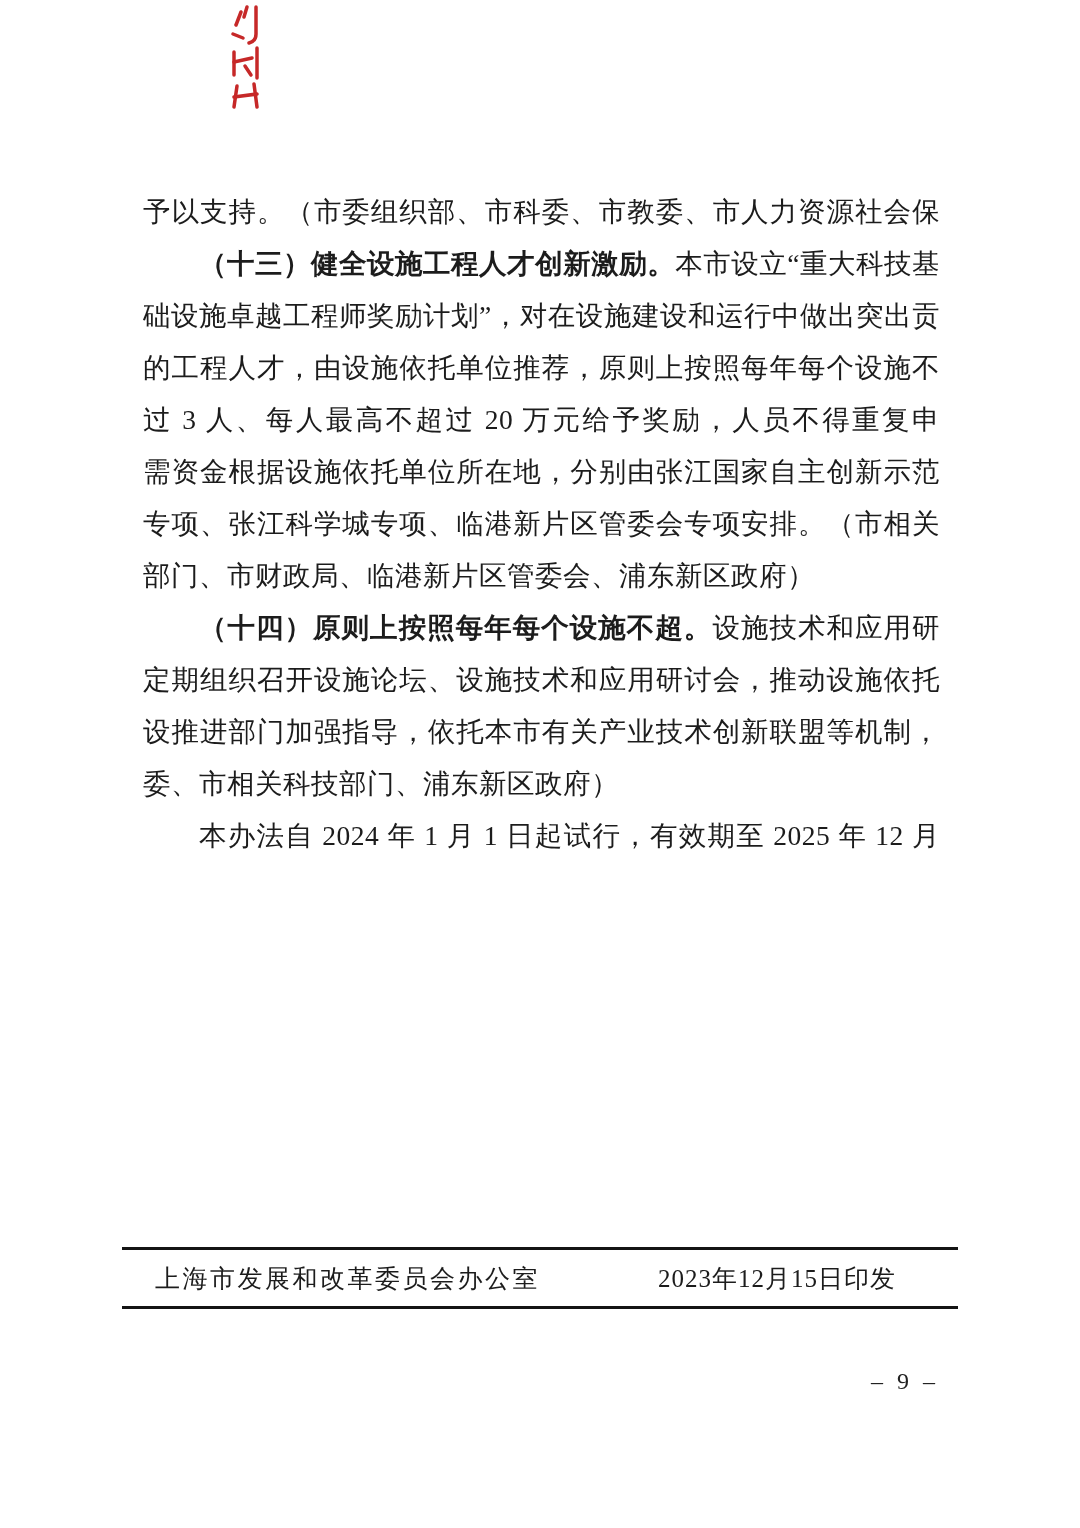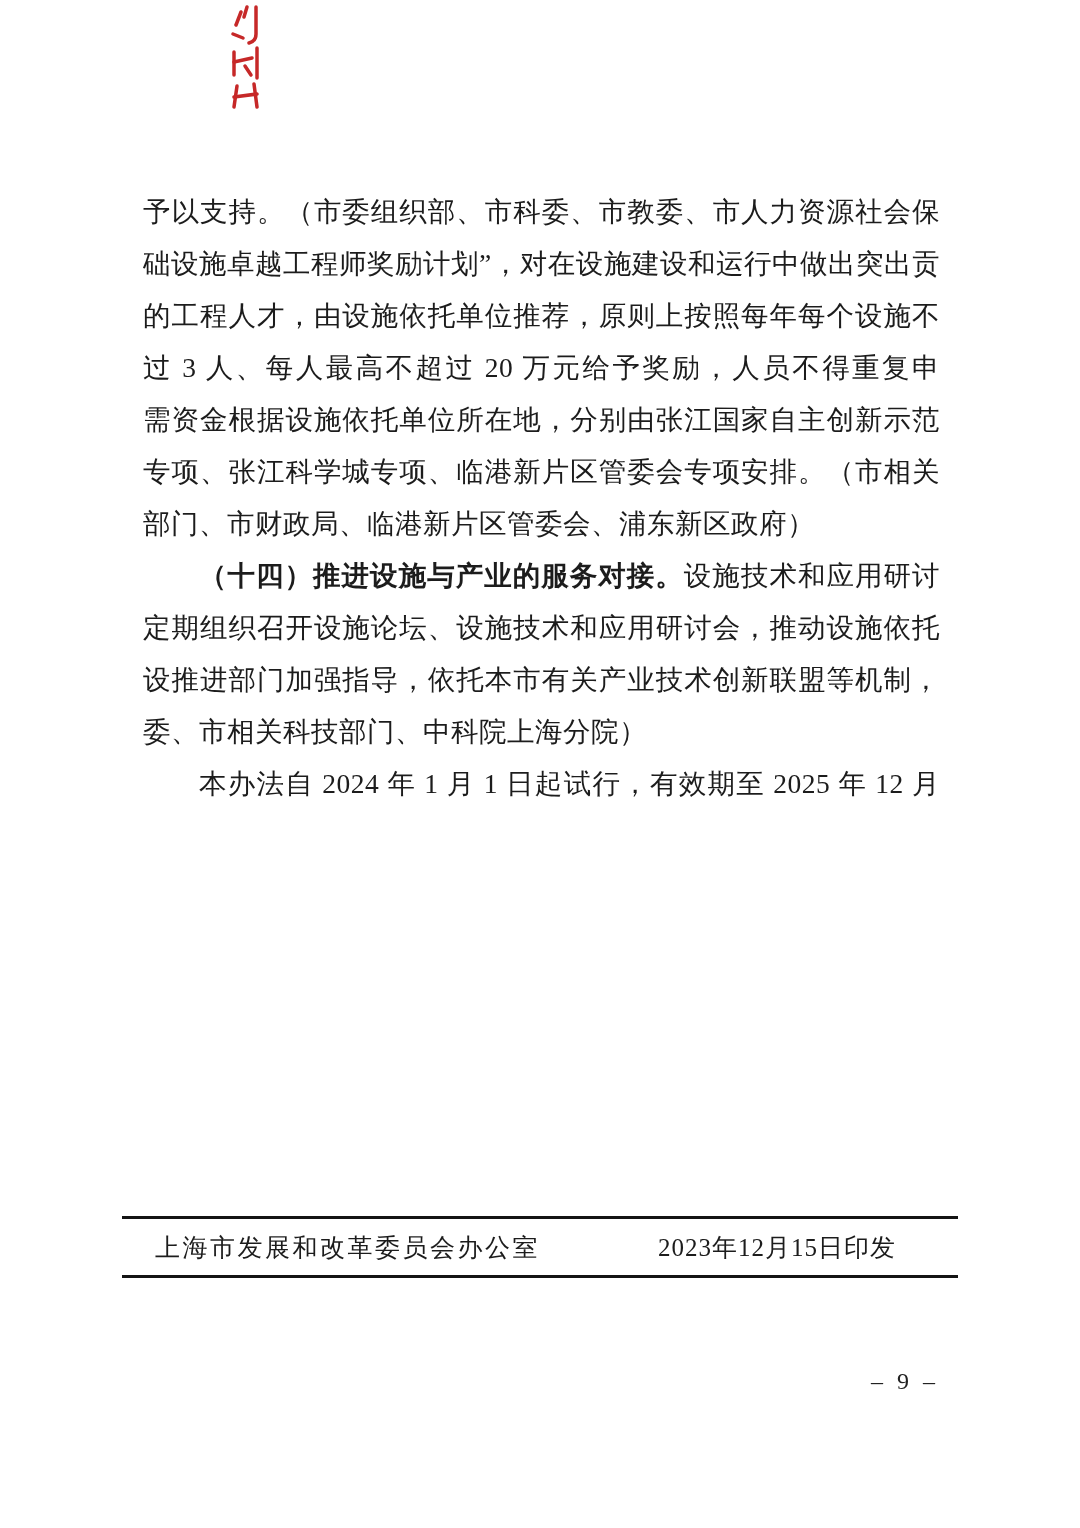--- a/index.html
+++ b/index.html
@@ -18,21 +18,21 @@
   }
   .line{
     height:52px;line-height:52px;overflow:hidden;
     text-align:justify;text-justify:inter-character;
   }
   .line.jfull{text-align-last:justify;}
   .line.indent{padding-left:56px;}
   .line .b{font-weight:700;}
   
   .footer{
-    position:absolute;left:122px;top:1216px;width:836px;
+    position:absolute;left:122px;top:1247px;width:836px;
     border-top:3px solid #141414;border-bottom:3px solid #141414;
     height:56px;
   }
   .footer-row{
     display:flex;justify-content:space-between;align-items:center;
     height:100%;padding:0 62px 0 33px;
     font-size:25px;
   }
   .footer-issuer{letter-spacing:2.5px;}
   .footer-date{letter-spacing:1px;}
@@ -60,30 +60,31 @@
         <path d="M19 62 L25 71"></path>
         <path d="M11 82 L8 103"></path>
         <path d="M28 80 L31 103"></path>
         <path d="M8 93 L31 90"></path>
       </g>
     </svg>
   </div>
 
   <div class="doc-body">
       <div class="line jfull"><span>予以支持。（市委组织部、市科委、市教委、市人力资源社会保障</span></div>
+      <div class="line indent jfull"><span class="b">（十三）健全设施工程人才创新激励。</span><span>本市设立“重大科技基</span></div>
       <div class="line jfull"><span>础设施卓越工程师奖励计划”，对在设施建设和运行中做出突出贡献</span></div>
       <div class="line jfull"><span>的工程人才，由设施依托单位推荐，原则上按照每年每个设施不超</span></div>
       <div class="line jfull"><span>过 3 人、每人最高不超过 20 万元给予奖励，人员不得重复申报。所</span></div>
       <div class="line jfull"><span>需资金根据设施依托单位所在地，分别由张江国家自主创新示范区</span></div>
       <div class="line jfull"><span>专项、张江科学城专项、临港新片区管委会专项安排。（市相关科技</span></div>
       <div class="line"><span>部门、市财政局、临港新片区管委会、浦东新区政府）</span></div>
-      <div class="line indent jfull"><span class="b">（十四）推进设施与产业的服务对接。</span><span>设施技术和应用研讨会</span></div>
+      <div class="line indent jfull"><span class="b">（十四）原则上按照每年每个设施不超。</span><span>设施技术和应用研讨会</span></div>
       <div class="line jfull"><span>定期组织召开设施论坛、设施技术和应用研讨会，推动设施依托</span></div>
       <div class="line jfull"><span>设推进部门加强指导，依托本市有关产业技术创新联盟等机制，</span></div>
-      <div class="line"><span>委、市相关科技部门、中科院上海分院）</span></div>
+      <div class="line"><span>委、市相关科技部门、浦东新区政府）</span></div>
       <div class="line indent jfull"><span>本办法自 2024 年 1 月 1 日起试行，有效期至 2025 年 12 月 31 日。</span></div>
     </div>
 
   <div class="footer">
     <div class="footer-row">
       <span class="footer-issuer">上海市发展和改革委员会办公室</span>
       <span class="footer-date">2023年12月15日印发</span>
     </div>
   </div>
 

